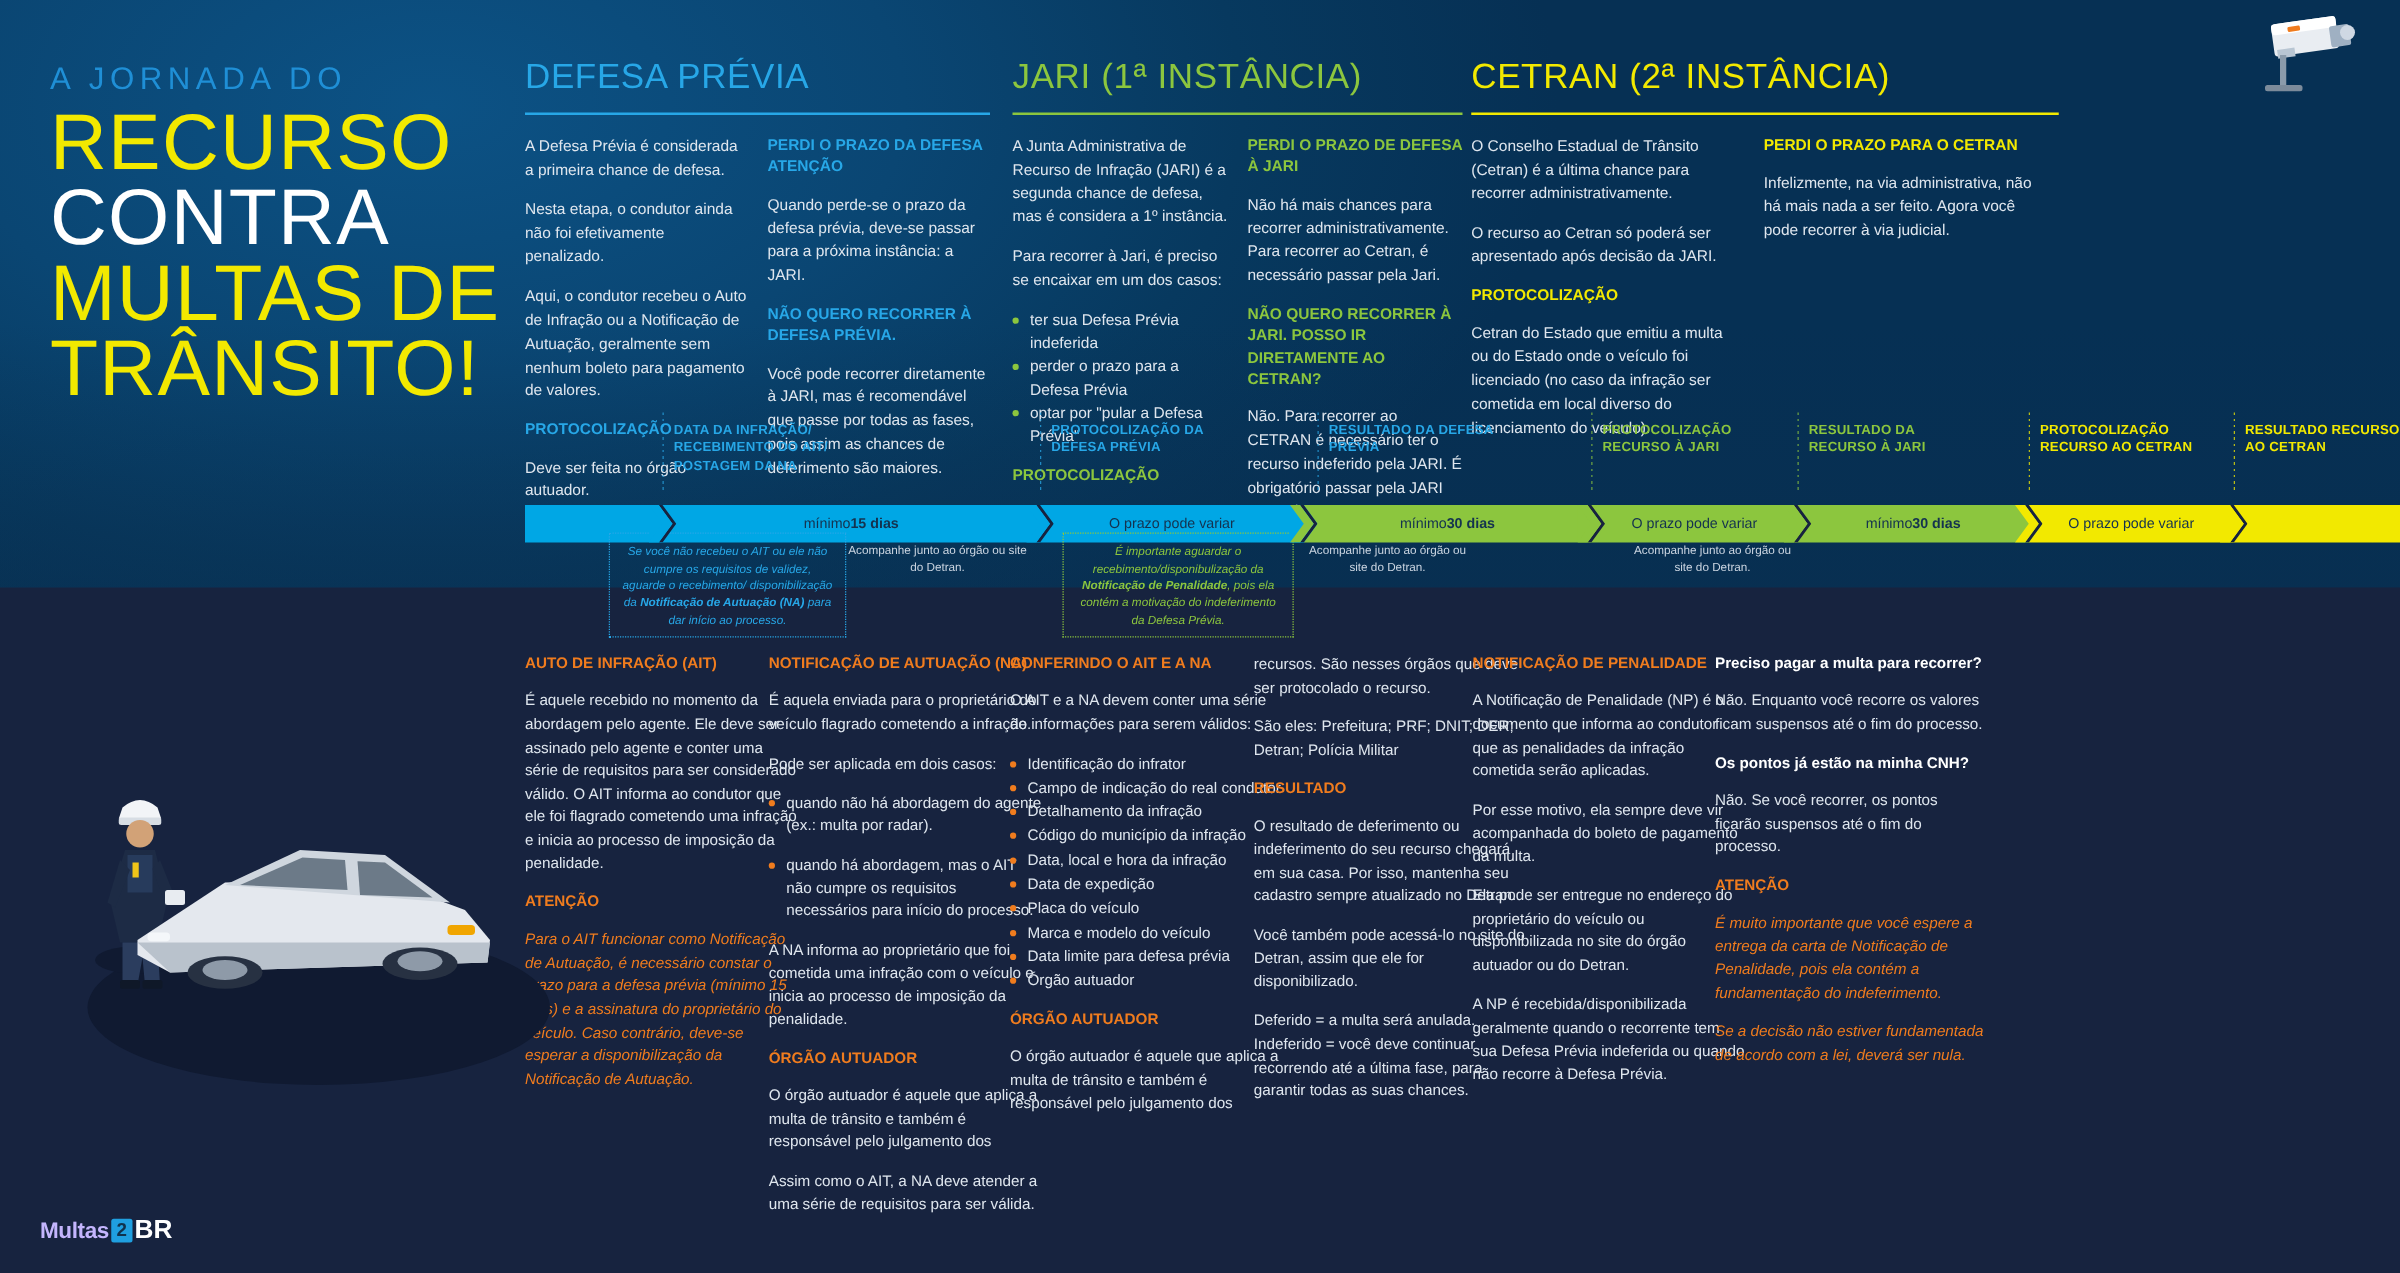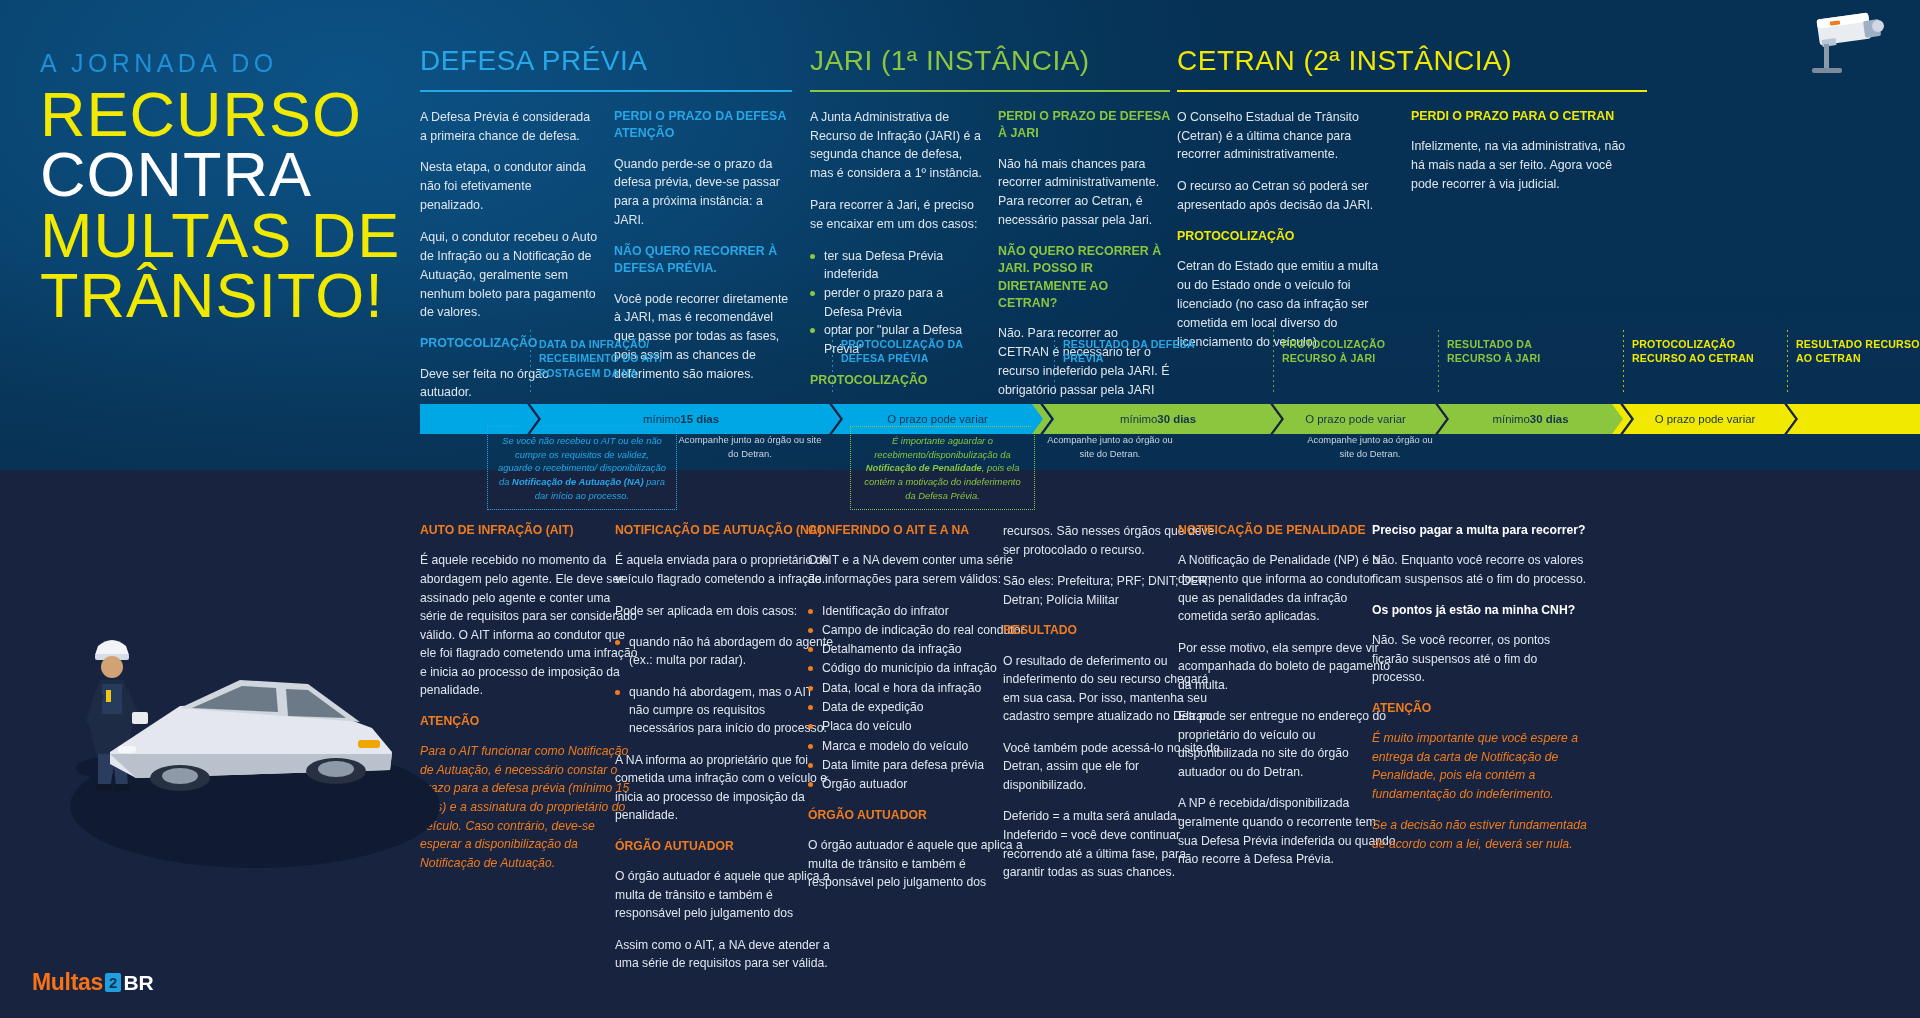--- a/index.html
+++ b/index.html
@@ -98,21 +98,21 @@
   h4.bt.white{ color:#ffffff;}
   .bcol p{ font-size:12.2px; line-height:1.52; color:#dfe6ee; margin:0 0 13px 0;}
   .bcol p.orange-i{ color:#f07c1e; font-style:italic;}
   .bcol ul{ list-style:none; margin:0 0 13px 0; padding:0;}
   .bcol ul li{ font-size:12.2px; line-height:1.5; color:#dfe6ee; padding-left:14px; position:relative; margin-bottom:1px;}
   .bcol ul li:before{ content:""; position:absolute; left:0; top:7px; width:5px;height:5px;border-radius:50%; background:#f07c1e;}
   .bcol ul.spaced li{ margin-bottom:13px; }
 
   
   .logo{ position:absolute; left:32px; bottom:22px; display:flex; align-items:center; gap:2px; z-index:8;}
-  .logo .lw{ font-size:23px; font-weight:bold; color:#f97316; letter-spacing:-.3px;}
+  .logo .lw{ font-size:18px; font-weight:bold; color:#c4b5fd; letter-spacing:-.3px;}
   .logo .lb{ background:#1f9fe0; color:#123; font-weight:bold; font-size:15px; padding:1px 4px; border-radius:2px; color:#10324d;}
   .logo .lg{ font-size:21px; font-weight:bold; color:#ffffff;}
 
   
   .illu{ position:absolute; left:40px; top:556px; width:400px; height:340px; z-index:5;}
 </style>
 </head>
 <body>
 
 <div class="stage">

